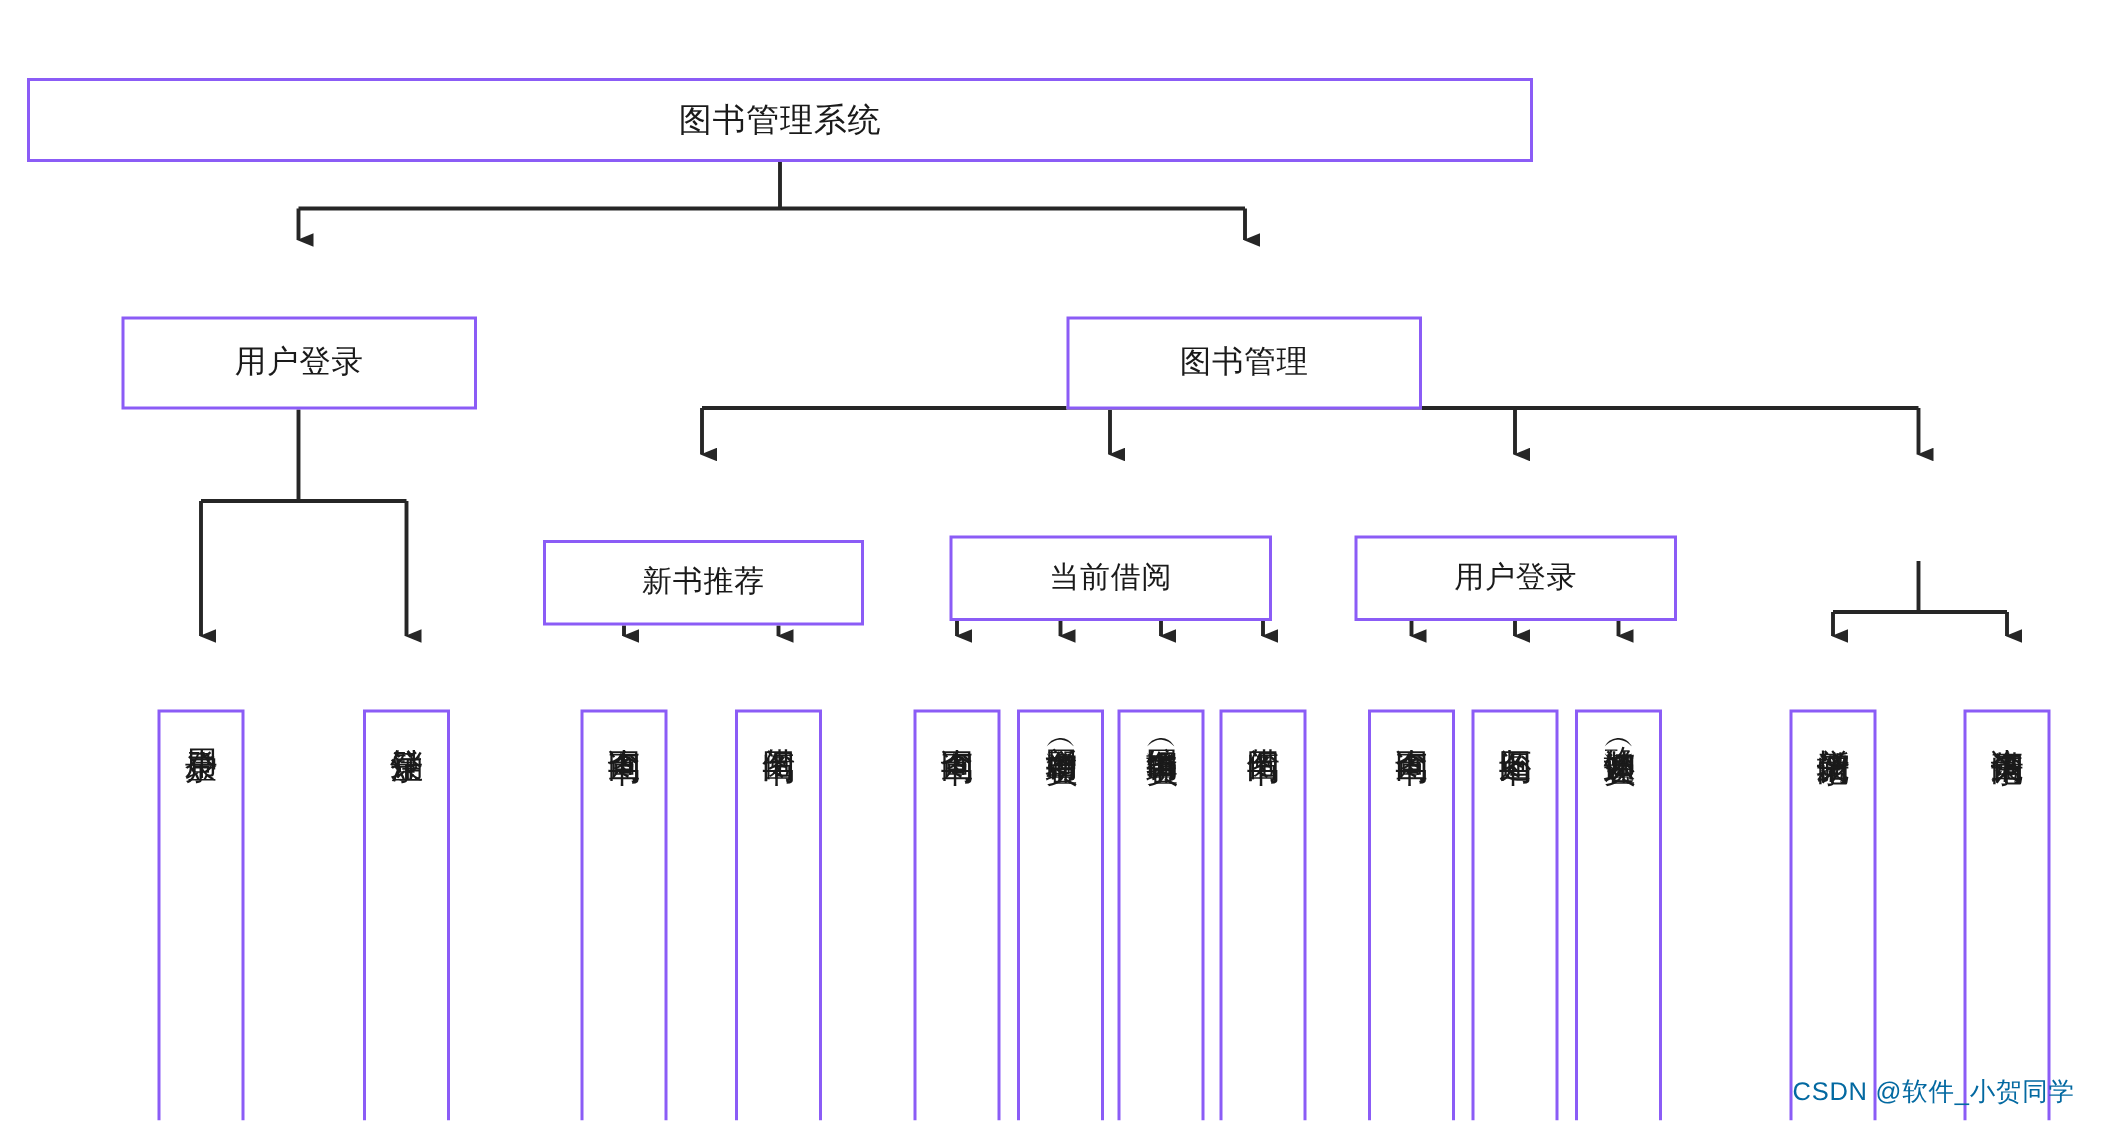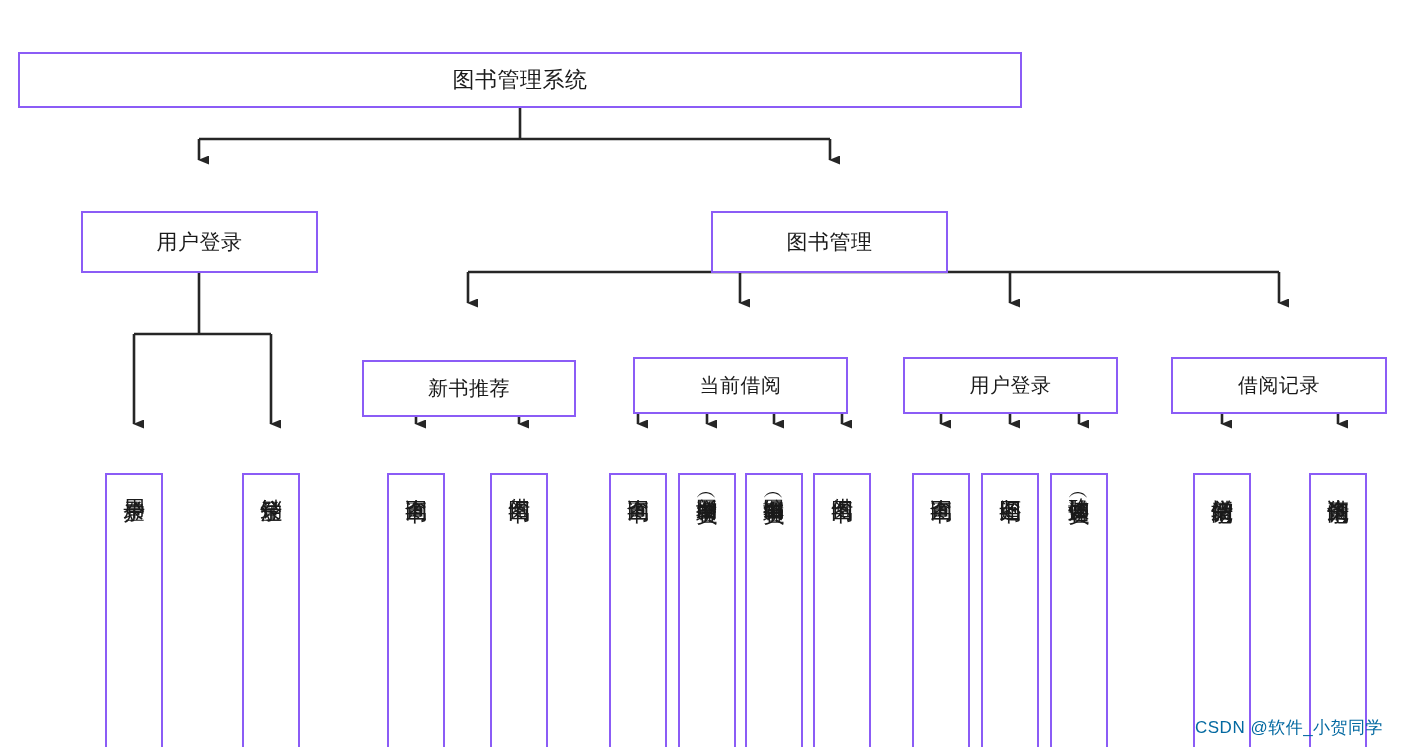--- a/index.html
+++ b/index.html
@@ -138,23 +138,20 @@
 
   <div class="node lvl2" style="left:362px; top:320px; width:214px; height:57px;">
     <span class="lbl">新书推荐</span>
   </div>
   <div class="node lvl2" style="left:633px; top:317px; width:215px; height:57px;">
     <span class="lbl">当前借阅</span>
   </div>
   <div class="node lvl2" style="left:903px; top:317px; width:215px; height:57px;">
     <span class="lbl">用户登录</span>
   </div>
-  <div class="node lvl2" style="left:1171px; top:317px; width:216px; height:57px;">
-    <span class="lbl">借阅记录</span>
-  </div>
 
   <div class="node leaf" style="left:105px; top:433px; width:58px; height:300px;">
     <span class="lbl">用户登录</span>
   </div>
   <div class="node leaf" style="left:242px; top:433px; width:58px; height:300px;">
     <span class="lbl">注销登录</span>
   </div>
 
   <div class="node leaf" style="left:387px; top:433px; width:58px; height:300px;">
     <span class="lbl">查询图书</span>

